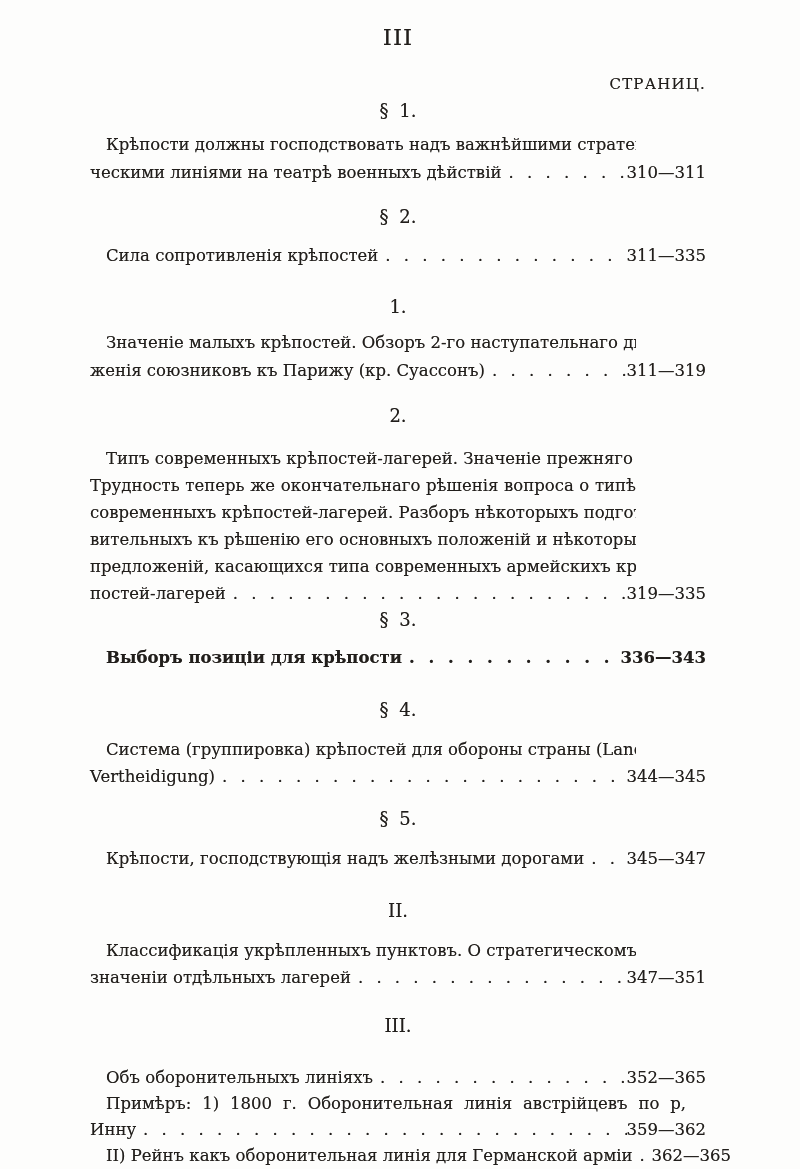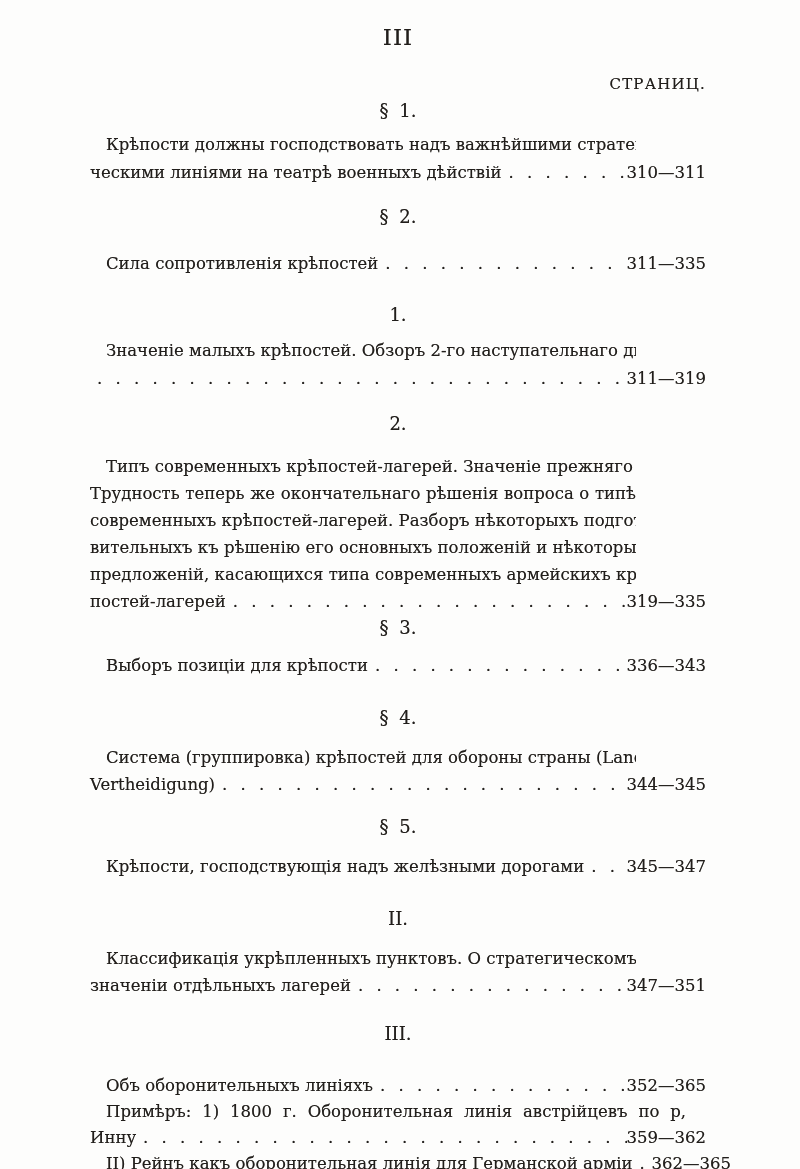--- a/index.html
+++ b/index.html
@@ -73,27 +73,27 @@
   }
   .row.lead .pages {
     flex: 0 0 70px;
     text-align: right;
     white-space: nowrap;
   }
   
   .hd-1 { margin-top: 8px; }
   .en-1 { margin-top: 9px; }
   .hd-2 { margin-top: 19px; }
-  .en-2 { margin-top: 22px; }
+  .en-2 { margin-top: 14px; }
   .hd-3 { margin-top: 26px; }
   .en-3 { margin-top: 11px; }
   .hd-4 { margin-top: 20px; }
   .en-4 { margin-top: 18px; }
   .hd-5 { margin-top: 2px; }
-  .en-5 { margin-top: 13px; }
+  .en-5 { margin-top: 13px; font-weight: bold; }
   .hd-6 { margin-top: 27px; }
   .en-6 { margin-top: 15px; }
   .hd-7 { margin-top: 18px; }
   .en-7 { margin-top: 15px; }
   .hd-8 { margin-top: 27px; }
   .en-8 { margin-top: 15px; }
   .hd-9 { margin-top: 24px; }
   .en-9 { margin-top: 28px; }
 </style>
 </head>
@@ -121,20 +121,21 @@
       <span class="txt">Сила сопротивленія крѣпостей</span>
       <span class="leader">. . . . . . . . . . . . . . . . . . . . . . . . . . . . . . . . . . . . . . . . . . . . . . . . . . . . . . . . . . . . . . . . . . . . . . . . . . . . . . . . </span>
       <span class="pages">311—335</span>
     </div>
   </div>
 
   <div class="heading hd-3">1.</div>
   <div class="entry en-3">
     <div class="row fill ind">Значеніе малыхъ крѣпостей. Обзоръ 2-го наступательнаго дви-</div>
     <div class="row lead">
+      <span class="txt">женія союзниковъ къ Парижу (кр. Суассонъ)</span>
       <span class="leader">. . . . . . . . . . . . . . . . . . . . . . . . . . . . . . . . . . . . . . . . . . . . . . . . . . . . . . . . . . . . . . . . . . . . . . . . . . . . . . . . </span>
       <span class="pages">311—319</span>
     </div>
   </div>
 
   <div class="heading hd-4">2.</div>
   <div class="entry en-4 lh27">
     <div class="row fill ind">Типъ современныхъ крѣпостей-лагерей. Значеніе прежняго типа.</div>
     <div class="row fill">Трудность теперь же окончательнаго рѣшенія вопроса о типѣ</div>
     <div class="row fill">современныхъ крѣпостей-лагерей. Разборъ нѣкоторыхъ подгото-</div>

